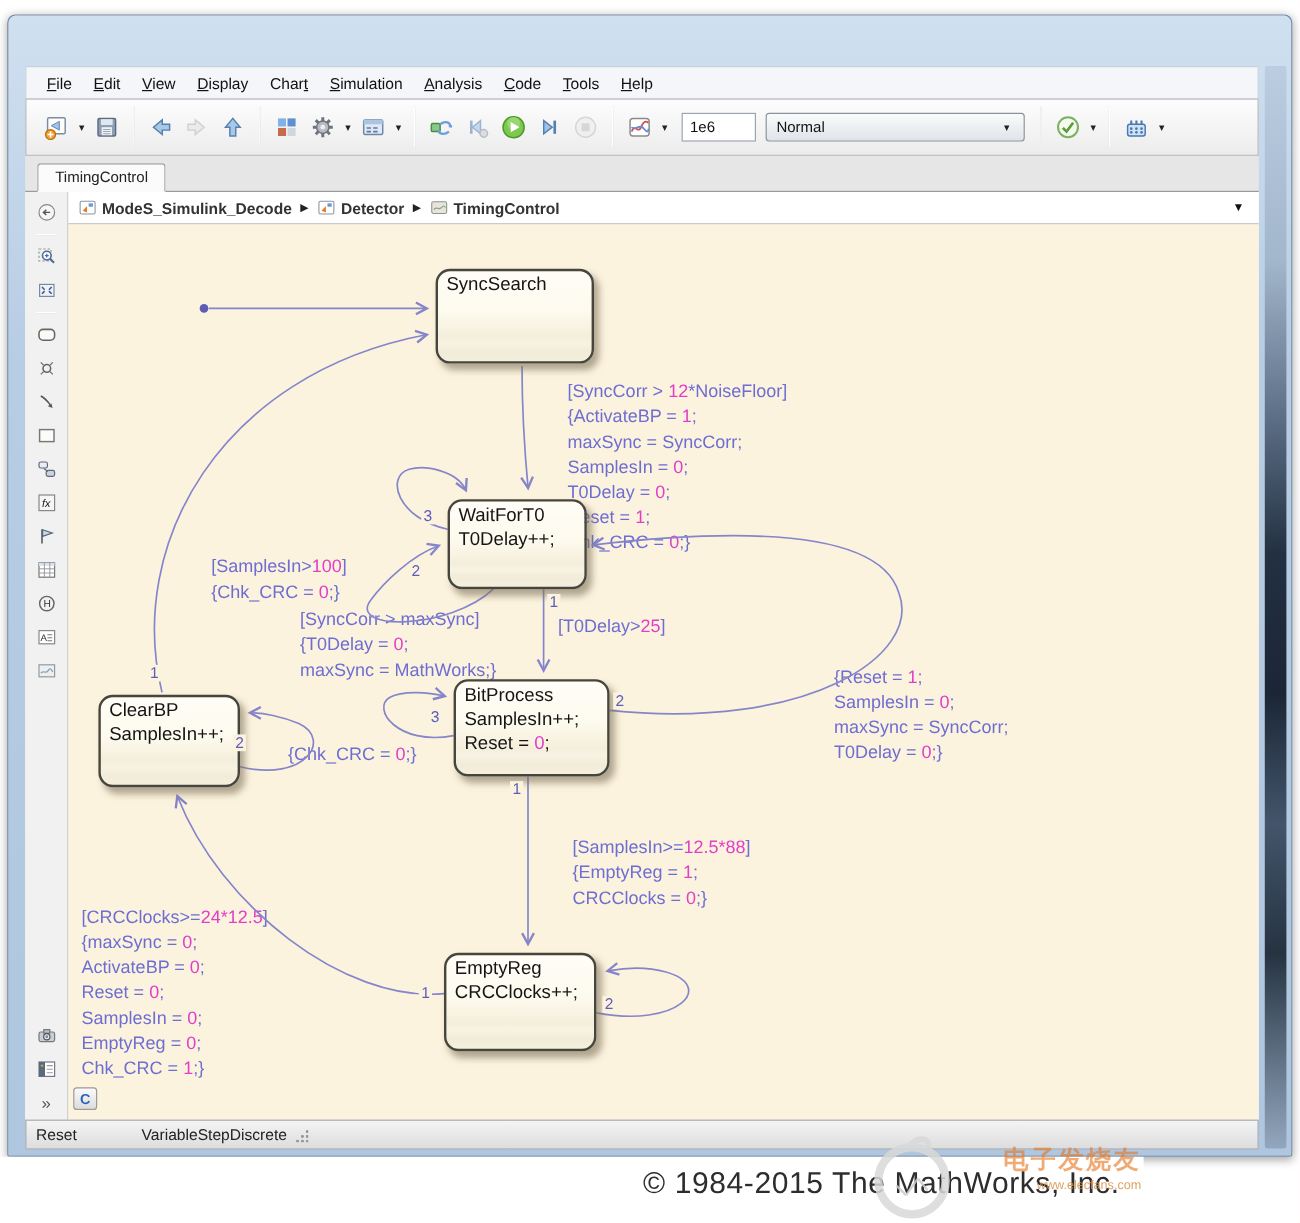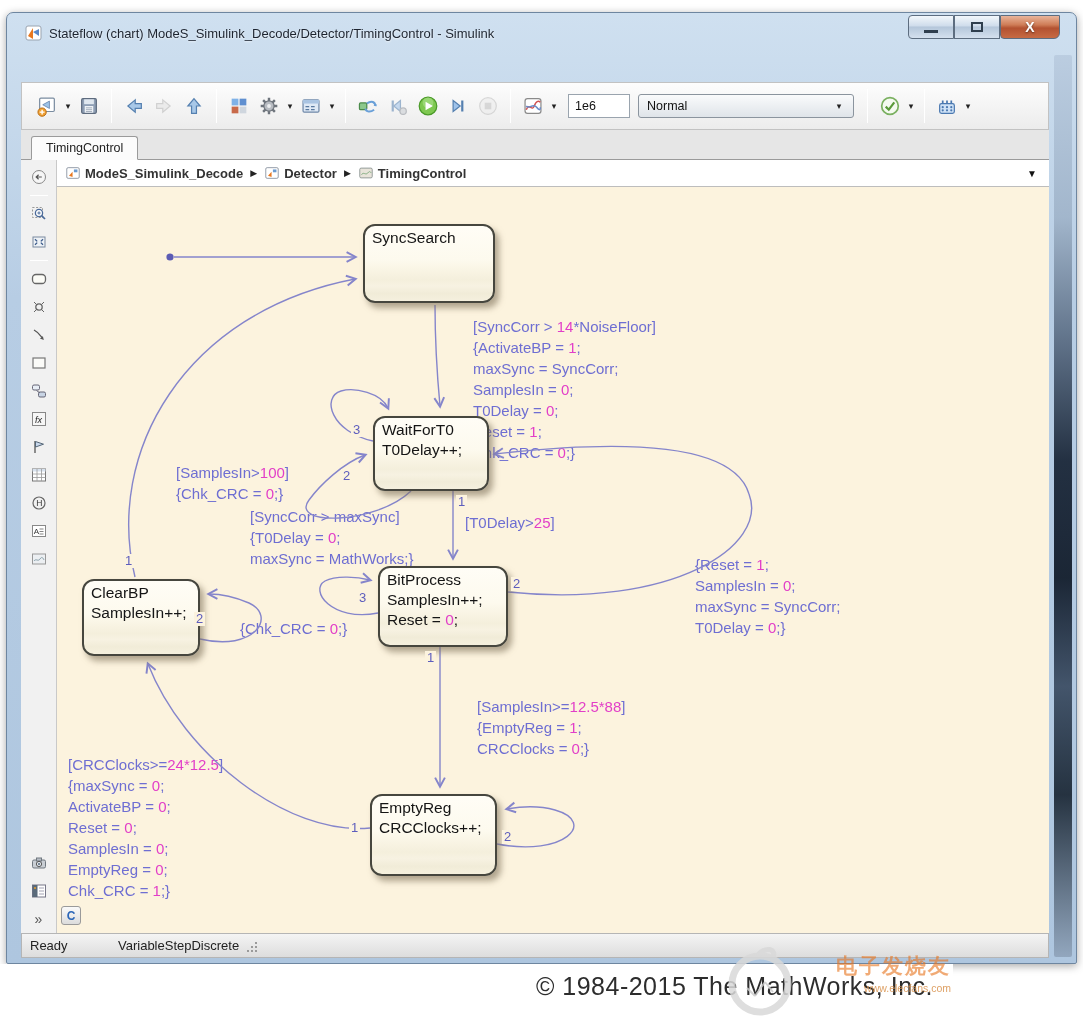--- a/index.html
+++ b/index.html
@@ -106,41 +106,34 @@
   .wm-swirl { position:absolute; right:150px; top:-20px; width:86px; height:78px; opacity:.85; z-index:5; }
   .watermark { position:absolute; right:2px; top:-12px; width:170px; text-align:right; z-index:6; pointer-events:none; }
   .wm-cn { font-size:21px; font-weight:bold; color:#e87722; opacity:.62; letter-spacing:2px; }
   .wm-url { font-size:10.5px; color:#d8904a; opacity:.85; margin-top:2px; }
 </style>
 </head>
 <body>
 
 <div class="page">
   <div class="window">
-    <div class="titlebar">
-      <span class="app-icon">
-        <svg viewBox="0 0 18 18">
-            <rect x="1" y="2" width="15" height="14" rx="2" fill="#fff" stroke="#9aa4b0"></rect>
-            <path d="M3 12 L8 4 L8 15 Z" fill="#e87820"></path>
-            <path d="M8 8 L14 5 L14 12 Z" fill="#5a88c8"></path>
-          </svg>
-      </span>
-      <span class="title-text">Stateflow (chart) ModeS_Simulink_Decode/Detector/TimingControl - Simulink</span>
-      <div class="winbtns">
-        <div class="winbtn min">
-            <div class="minglyph"></div>
-          </div>
-        <div class="winbtn">
-            <div class="maxglyph"></div>
-          </div>
-        <div class="winbtn close">X</div>
+    <div class="edge-right"></div>
+
+    <div class="menubar" id="menubar">
+        <div class="menu-item"><u>F</u>ile</div>
+        <div class="menu-item"><u>E</u>dit</div>
+        <div class="menu-item"><u>V</u>iew</div>
+        <div class="menu-item"><u>D</u>isplay</div>
+        <div class="menu-item">Char<u>t</u></div>
+        <div class="menu-item"><u>S</u>imulation</div>
+        <div class="menu-item"><u>A</u>nalysis</div>
+        <div class="menu-item"><u>C</u>ode</div>
+        <div class="menu-item"><u>T</u>ools</div>
+        <div class="menu-item"><u>H</u>elp</div>
       </div>
-    </div>
-    <div class="edge-right"></div>
-
     <div class="toolbar" id="toolbar">
         <div class="tb-group">
           <div class="tb-btn">
             <svg viewBox="0 0 18 18">
               <rect x="3" y="2.5" width="12" height="11" rx="1" fill="#fff" stroke="#7a8ca0"></rect>
               <path d="M5.5 8 L11 5 L11 11 Z" fill="#9ec4e8" stroke="#5a7ca8" stroke-width=".6"></path>
               <circle cx="5" cy="14" r="3.4" fill="#f0a030" stroke="#b86a10" stroke-width=".8"></circle>
               <path d="M5 12v4 M3 14h4" stroke="#fff" stroke-width="1.1"></path>
             </svg>
           </div>
@@ -448,21 +441,21 @@
               <path d="M390,297 V364" marker-end="url(#oa)"></path>
               <path d="M315,419 C268,428 246,396 262,387 C273,381 295,383 307,386" marker-end="url(#oa)"></path>
               <path d="M445,398 C610,415 706,352 686,300 C668,240 520,250 432,260" marker-end="url(#oa)"></path>
               <path d="M377,453 V592" marker-end="url(#oa)"></path>
               <path d="M434,650 C502,663 534,628 492,616 C478,612 460,612 444,615" marker-end="url(#oa)"></path>
               <path d="M307,634 C224,642 120,560 85,470" marker-end="url(#oa)"></path>
               <path d="M137,445 C192,458 214,422 186,409 C172,403 156,400 146,400" marker-end="url(#oa)"></path>
             </svg>
             <div id="dg-items">
                 <div class="label" style="left: 410px; top: 122px;">
-                  <div><span>[SyncCorr &gt; </span><span class="m">14</span><span>*NoiseFloor]</span></div>
+                  <div><span>[SyncCorr &gt; </span><span class="m">12</span><span>*NoiseFloor]</span></div>
                   <div><span>{ActivateBP = </span><span class="m">1</span><span>;</span></div>
                   <div><span>maxSync = SyncCorr;</span></div>
                   <div><span>SamplesIn = </span><span class="m">0</span><span>;</span></div>
                   <div><span>T0Delay = </span><span class="m">0</span><span>;</span></div>
                   <div><span>Reset = </span><span class="m">1</span><span>;</span></div>
                   <div><span>Chk_CRC = </span><span class="m">0</span><span>;}</span></div>
                 </div>
                 <div class="label" style="left: 113px; top: 243px; margin-top: 25px;">
                   <div><span>[SamplesIn&gt;</span><span class="m">100</span><span>]</span></div>
                   <div><span>{Chk_CRC = </span><span class="m">0</span><span>;}</span></div>
@@ -529,21 +522,21 @@
                 <div class="tnum" style="left: 286px; top: 627px;">1</div>
                 <div class="tnum" style="left: 131px; top: 418px;">2</div>
               </div>
           </div>
           <div class="cbadge">C</div>
         </div>
       </div>
     </div>
 
     <div class="statusbar">
-      <div class="sb-left">Ready</div>
+      <div class="sb-left">Reset</div>
       <div class="sb-right">VariableStepDiscrete</div>
       <div class="grip"></div>
     </div>
   </div>
 
   <div class="footer">
     <div class="copyright">© 1984-2015 The MathWorks, Inc.</div>
     <svg class="wm-swirl" viewBox="0 0 86 78">
       <circle cx="43" cy="40" r="28" fill="none" stroke="#d9d9d9" stroke-width="7"></circle>
       <path d="M40 12 C48 2 60 4 56 14" fill="none" stroke="#d9d9d9" stroke-width="5"></path>

